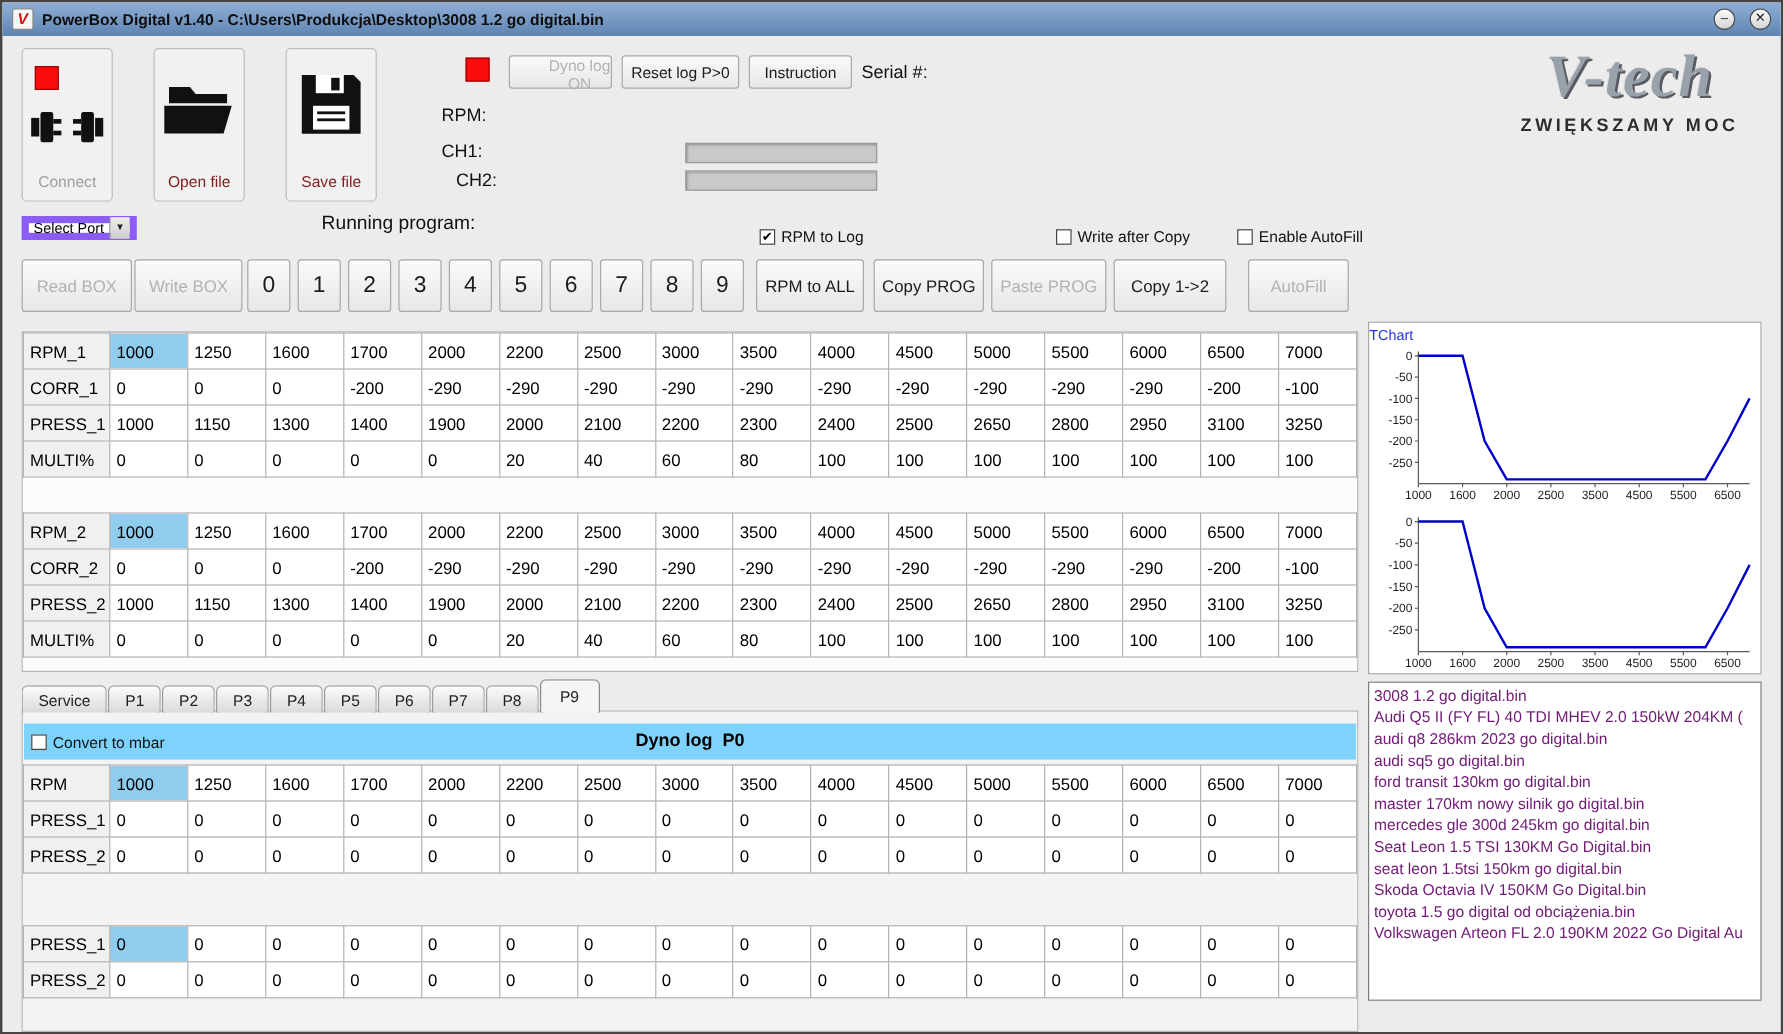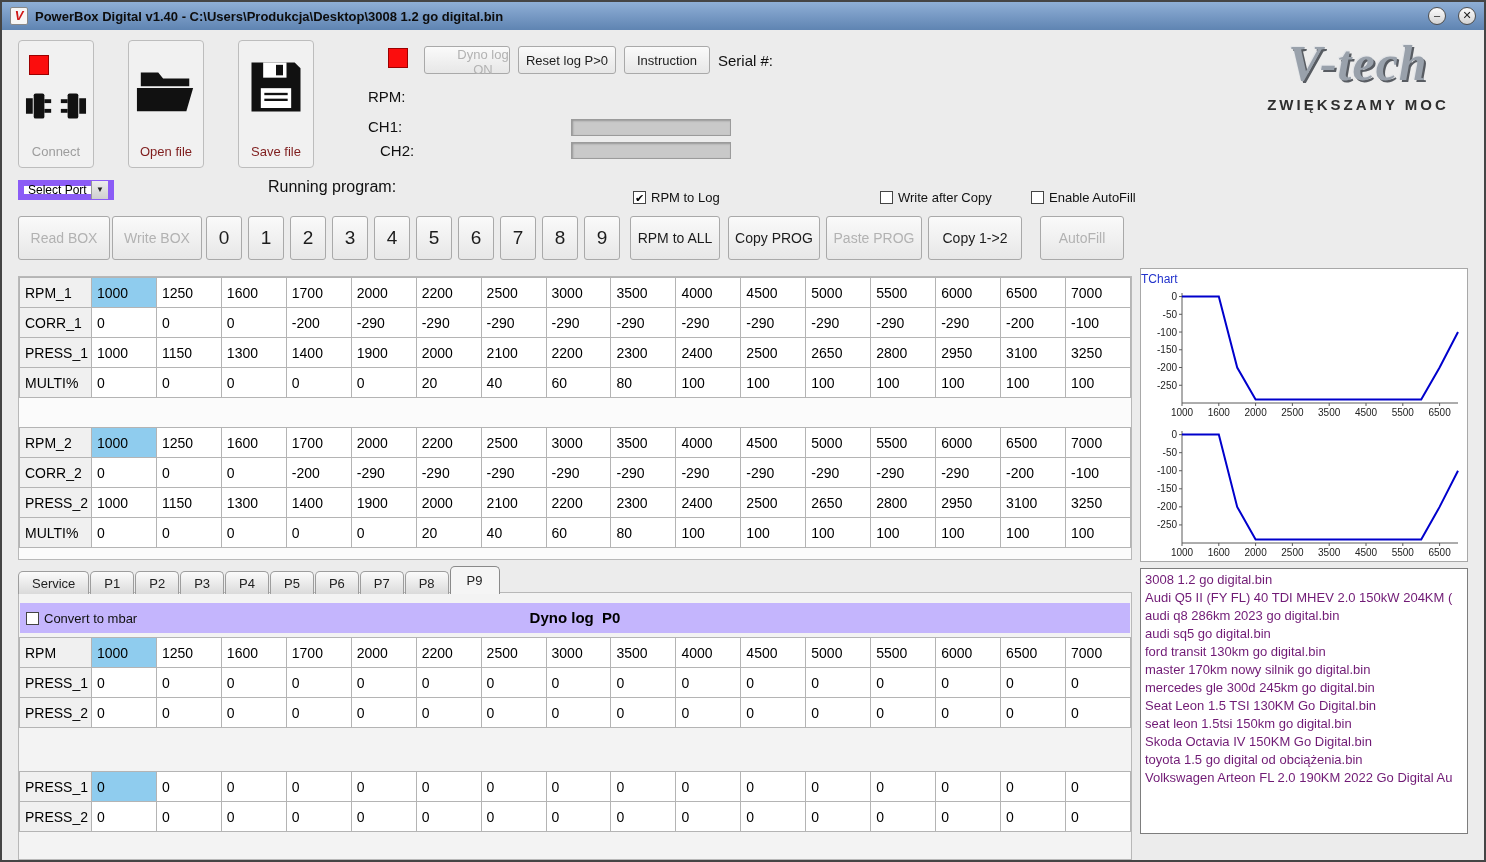--- a/index.html
+++ b/index.html
@@ -81,21 +81,21 @@
   .grid td.sel { background:#8fccee; }
   
   #tab-strip { position:absolute; left:16px; top:536px; height:28px; z-index:3; }
   .tab { display:inline-block; margin-right:1px; padding:4px 13px 3px; border:1px solid #9d9d9d;
          border-bottom:none; border-radius:5px 5px 0 0; background:linear-gradient(#fbfbfb,#dadada);
          font-size:13px; position:relative; top:3px; color:#222; }
   .tab.active { background:#f5f5f5; top:0; padding:6px 16px 6px; border-color:#8a8a8a; }
   
   #dyno-panel { position:absolute; left:16px; top:562px; width:1114px; height:268px;
                 background:#f3f3f3; border:1px solid #b8b8b8; }
-  .band { position:absolute; left:1px; right:1px; height:30px; background:#c4b5fd; }
+  .band { position:absolute; left:1px; right:1px; height:30px; background:#7dd3fc; }
   #band-p0 { top:10px; } #band-pgt { top:148px; }
   .band-title { position:absolute; left:0; right:0; top:6px; text-align:center;
                 font-weight:bold; font-size:15px; white-space:pre; color:#000; }
   #cb-mbar { left:6px; top:8px; }
   #tp0 { top:44px; } #tpg { top:178px; }
   
   #chart-panel { position:absolute; left:1138px; top:238px; width:328px; height:294px;
                  background:#fff; border:1px solid #a8a8a8; }
   #chart-title { position:absolute; top:3px; width:100%; font-size:12px; color:#2233cc; }
   #chart1 { position:absolute; left:1px; top:18px; }

